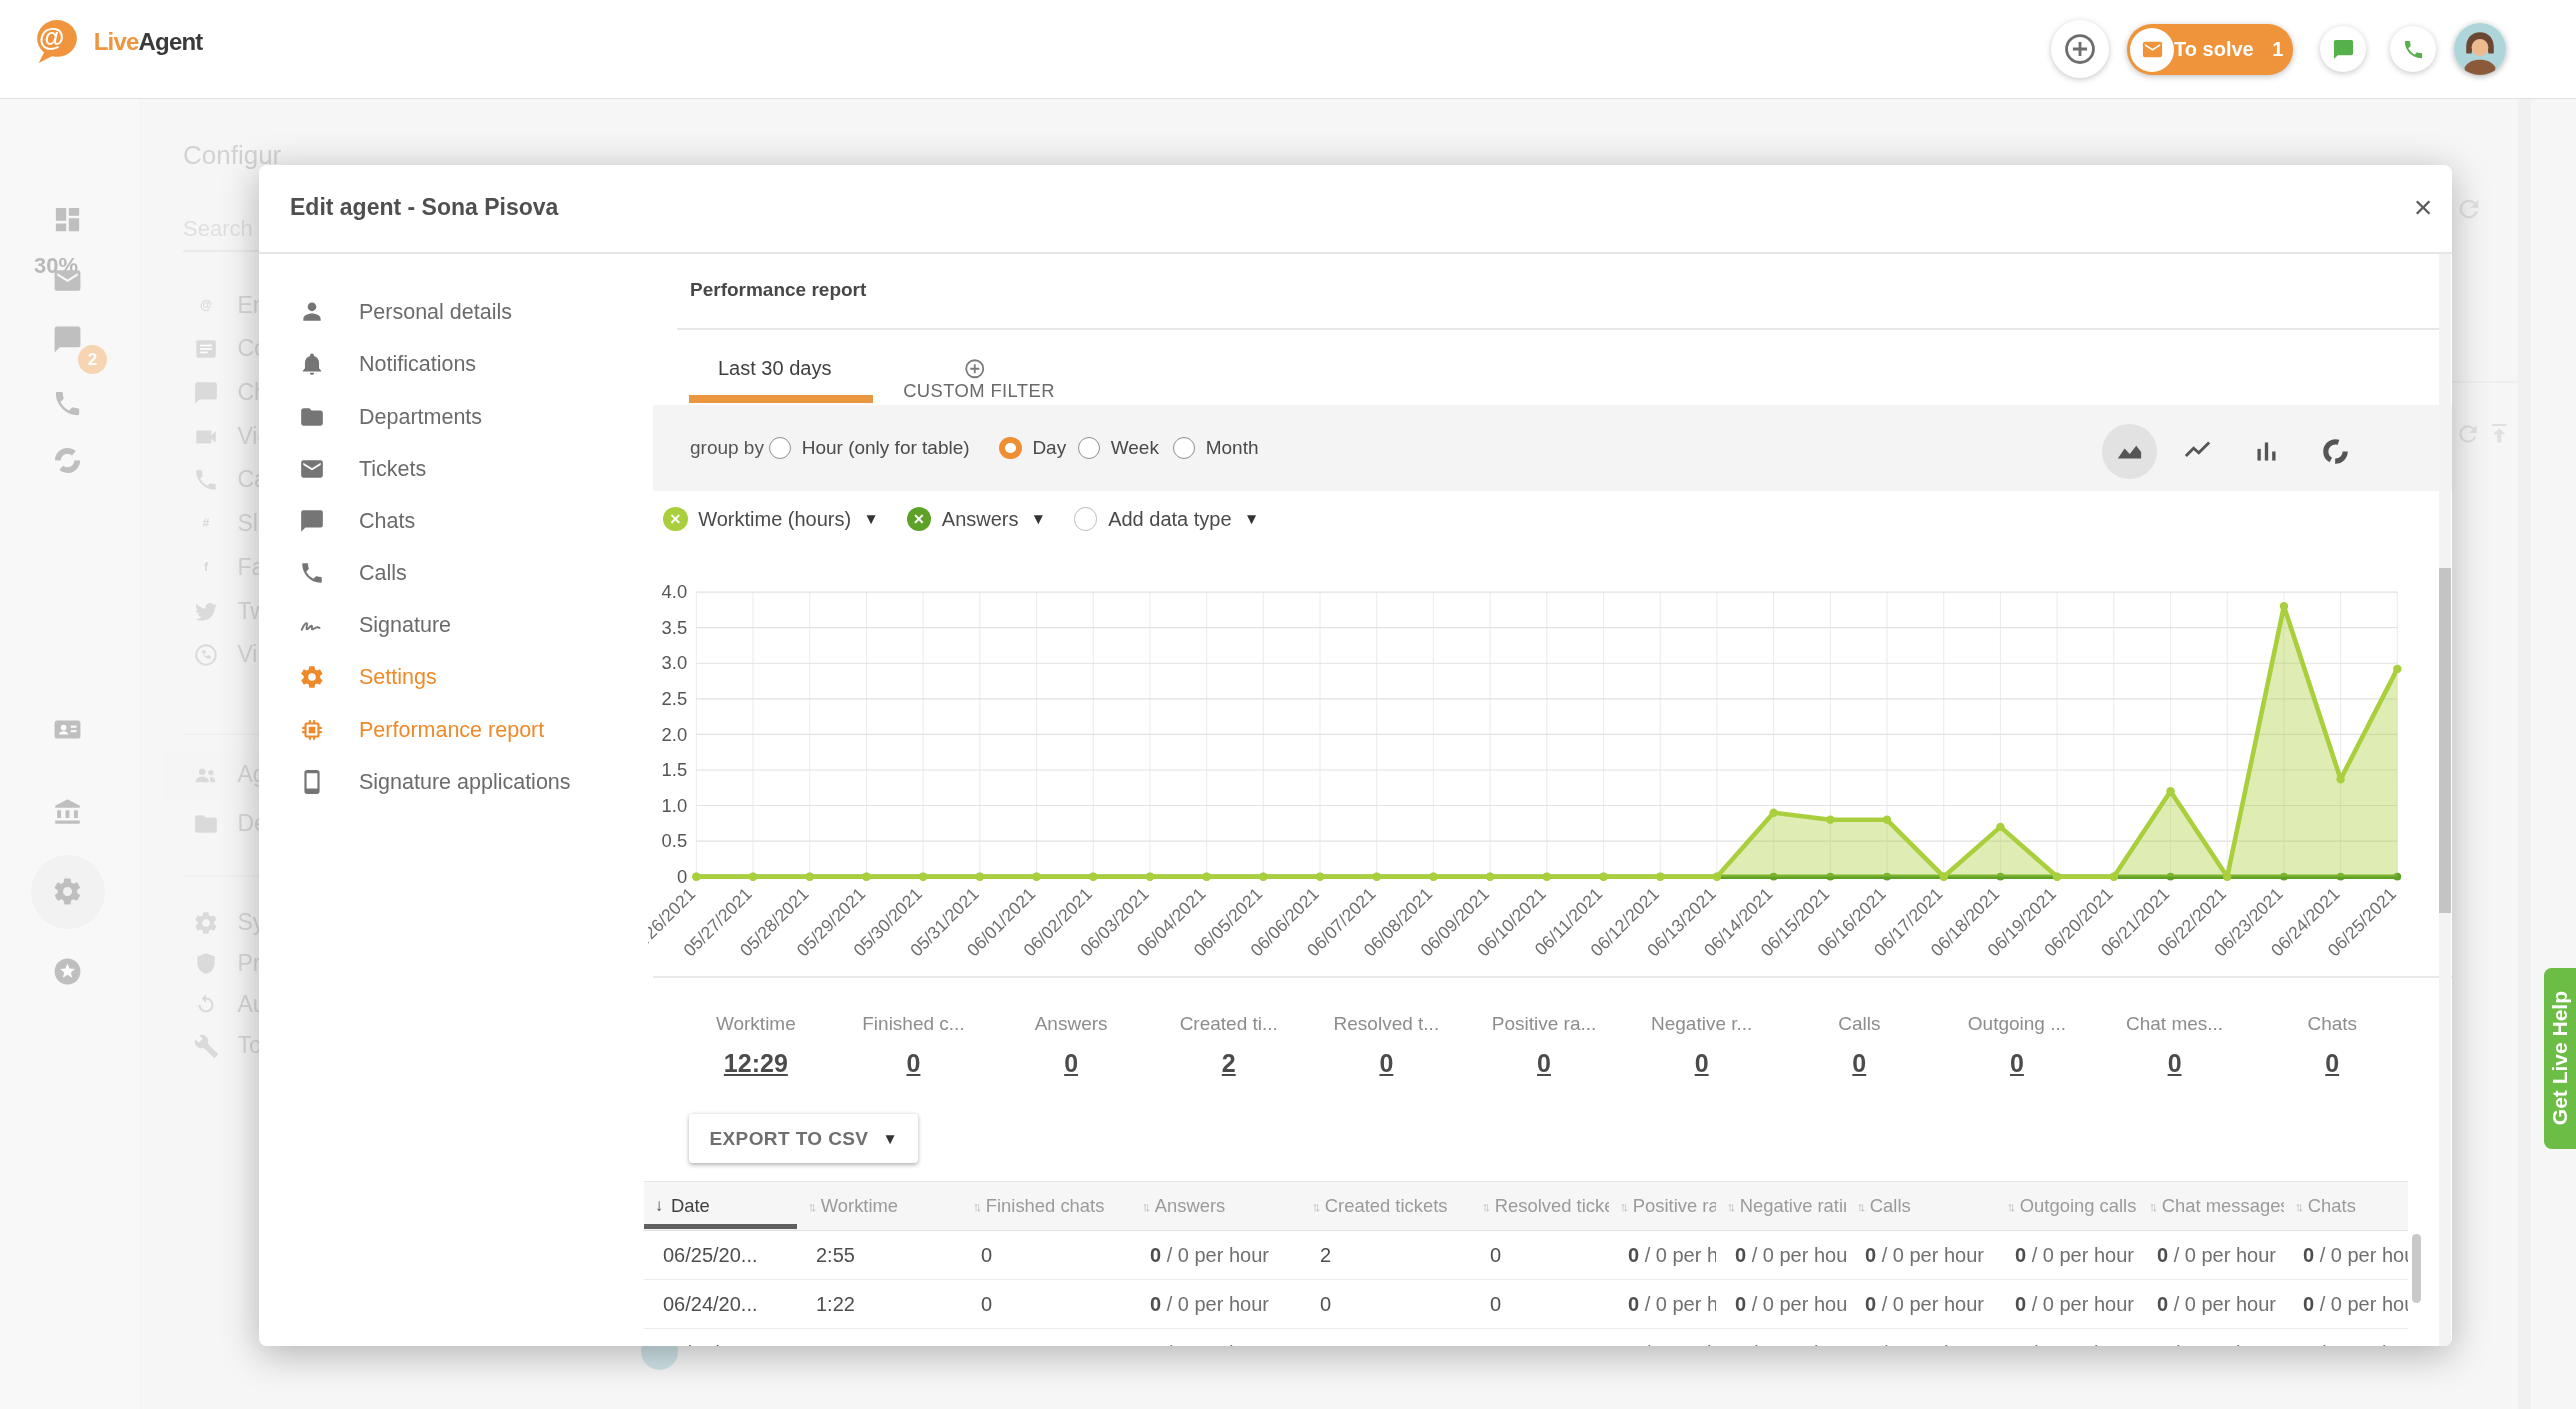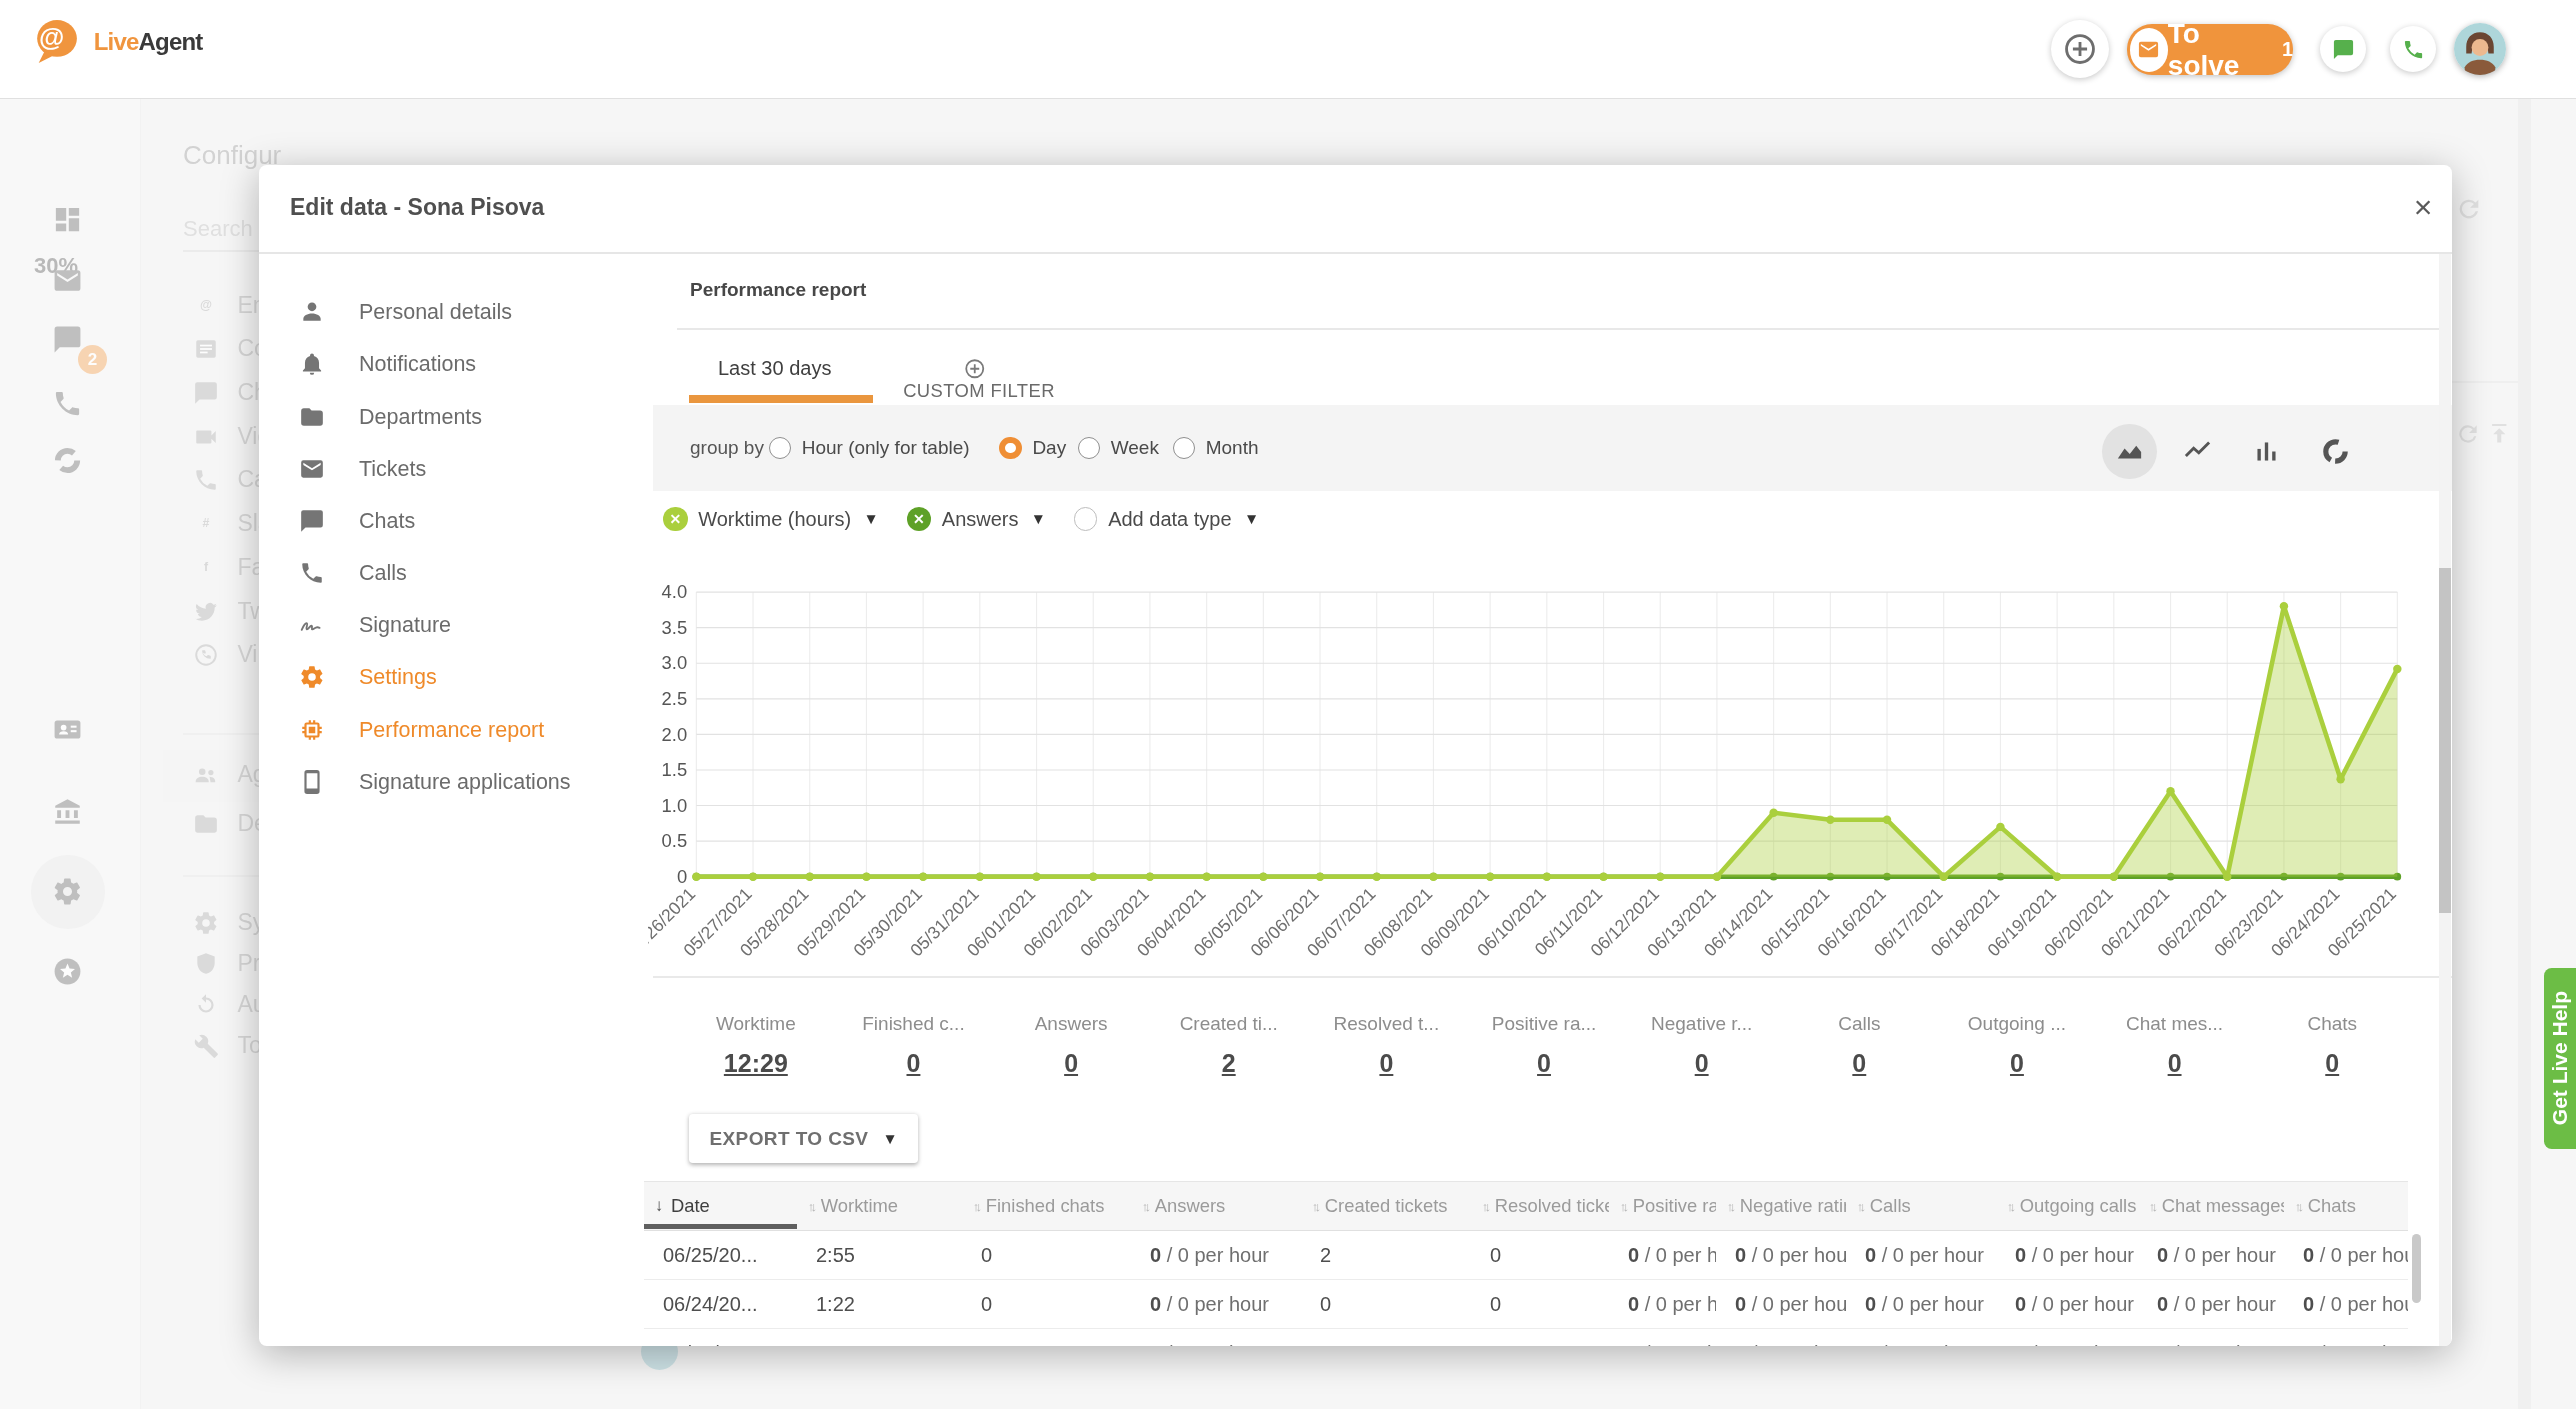--- a/index.html
+++ b/index.html
@@ -10,21 +10,21 @@
           border-bottom:1.5px solid #e0e0e0;z-index:30;}
   #brand{position:absolute;left:28px;top:14px;display:flex;align-items:center;}
   #brand-text{font-size:24px;font-weight:bold;letter-spacing:-0.8px;margin-left:10.7px;text-align:center;}
   #brand-text .live{color:#f0953e;} #brand-text .agent{color:#3a3a3a;}
   .tb-circle{position:absolute;border-radius:50%;background:#fff;display:flex;align-items:center;
              justify-content:center;box-shadow:0 1.5px 6.1px rgba(0,0,0,.22);}
   #tosolve{position:absolute;left:2127px;top:24px;width:166px;height:51px;border-radius:25px;
            background:#f0943c;display:flex;align-items:center;box-shadow:0 1.5px 6.1px rgba(0,0,0,.25);}
   #tosolve .mailcircle{width:44px;height:44px;border-radius:50%;background:#fff;margin-left:3.1px;
            display:flex;align-items:center;justify-content:center;}
-  #tosolve .lbl{color:#fff;font-weight:bold;font-size:28px;margin-left:0;}
+  #tosolve .lbl{color:#fff;font-weight:bold;font-size:20px;margin-left:0;}
   #tosolve .cnt{color:#fff;font-weight:bold;font-size:20px;margin-left:18.4px;}
   #avatar{position:absolute;left:2454px;top:23px;width:52px;height:52px;border-radius:50%;
           overflow:hidden;box-shadow:0 1.5px 6.1px rgba(0,0,0,.3);}
   
   #bg{position:absolute;inset:0;z-index:1;}
   #rail{position:absolute;left:0;top:98px;width:140px;height:1312px;background:#f1f1f1;
         border-right:1.5px solid #e2e2e2;}
   .rail-ic{position:absolute;left:52px;width:31px;height:31px;color:#5d5d5d;}
   .rail-ic.circled::before{content:"";position:absolute;left:-21.5px;top:-21.5px;width:74px;height:74px;
         border-radius:50%;background:#e1e1e1;}
@@ -379,21 +379,21 @@
       <svg width="52" height="52" viewBox="0 0 68 68">
         <rect width="68" height="68" fill="#aed6da"></rect>
         <path d="M34 12c-11 0-18 8-18 19v9h7l1-7c3 2.5 6.5 4 10 4s7-1.5 10-4l1 7h7v-9c0-11-7-19-18-19z" fill="#6b4632"></path>
         <circle cx="34" cy="32" r="11" fill="#edb98f"></circle>
         <path d="M14 58c3.5-7 11-10 20-10s16.5 3 20 10v10H14z" fill="#8a5a3b"></path>
       </svg>
     </div>
   </div>
 
   <div id="modal">
-    <div id="m-title">Edit data - Sona Pisova</div>
+    <div id="m-title">Edit agent - Sona Pisova</div>
     <div id="m-close">×</div>
     <div id="m-hdiv"></div>
     <div id="m-nav">
         <div class="nav-item" style="top: 124px;">
           <span class="ic">
             <svg class="icsvg" viewBox="0 0 24 24" fill="currentColor">
               <circle cx="12" cy="7.2" r="4"></circle>
               <path d="M12 13.3c-4.4 0-8 2.2-8 5V20h16v-1.7c0-2.8-3.6-5-8-5z"></path>
             </svg>
           </span>

